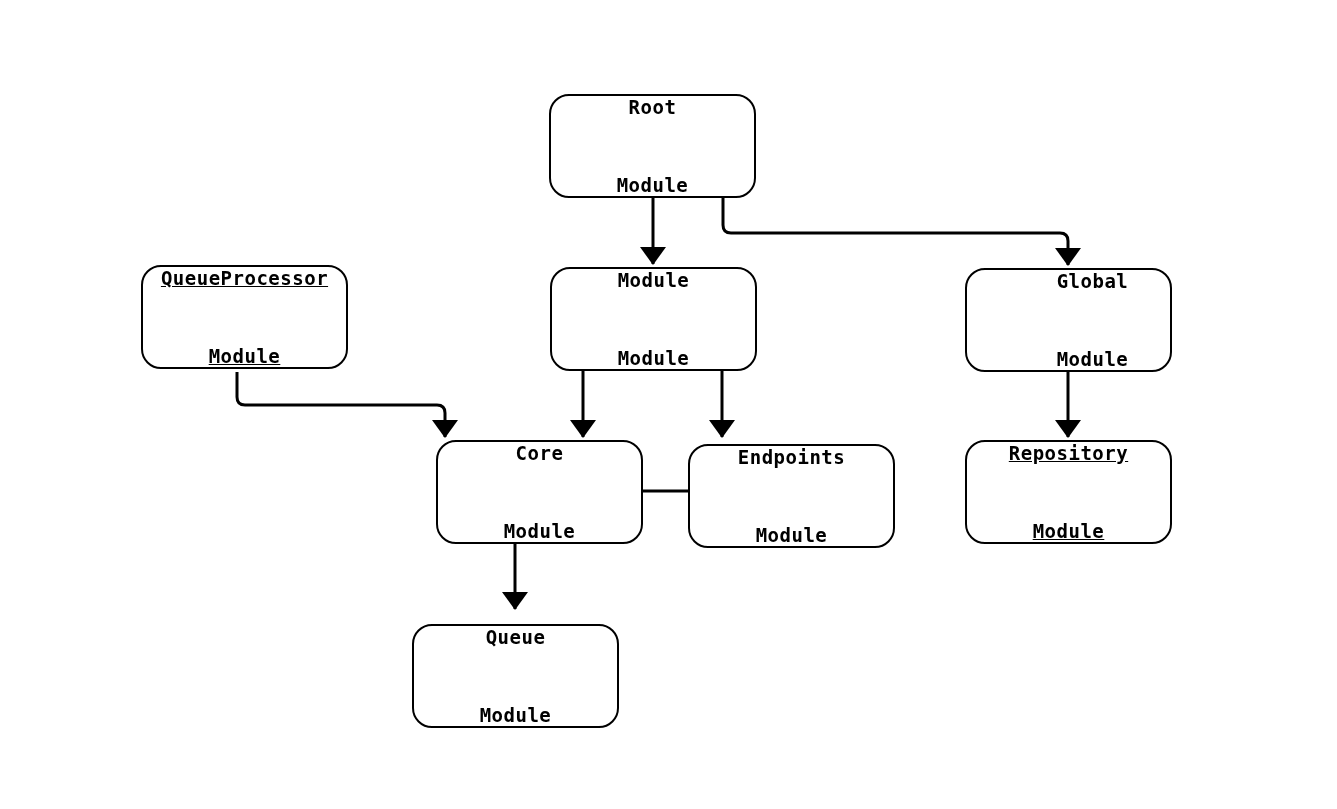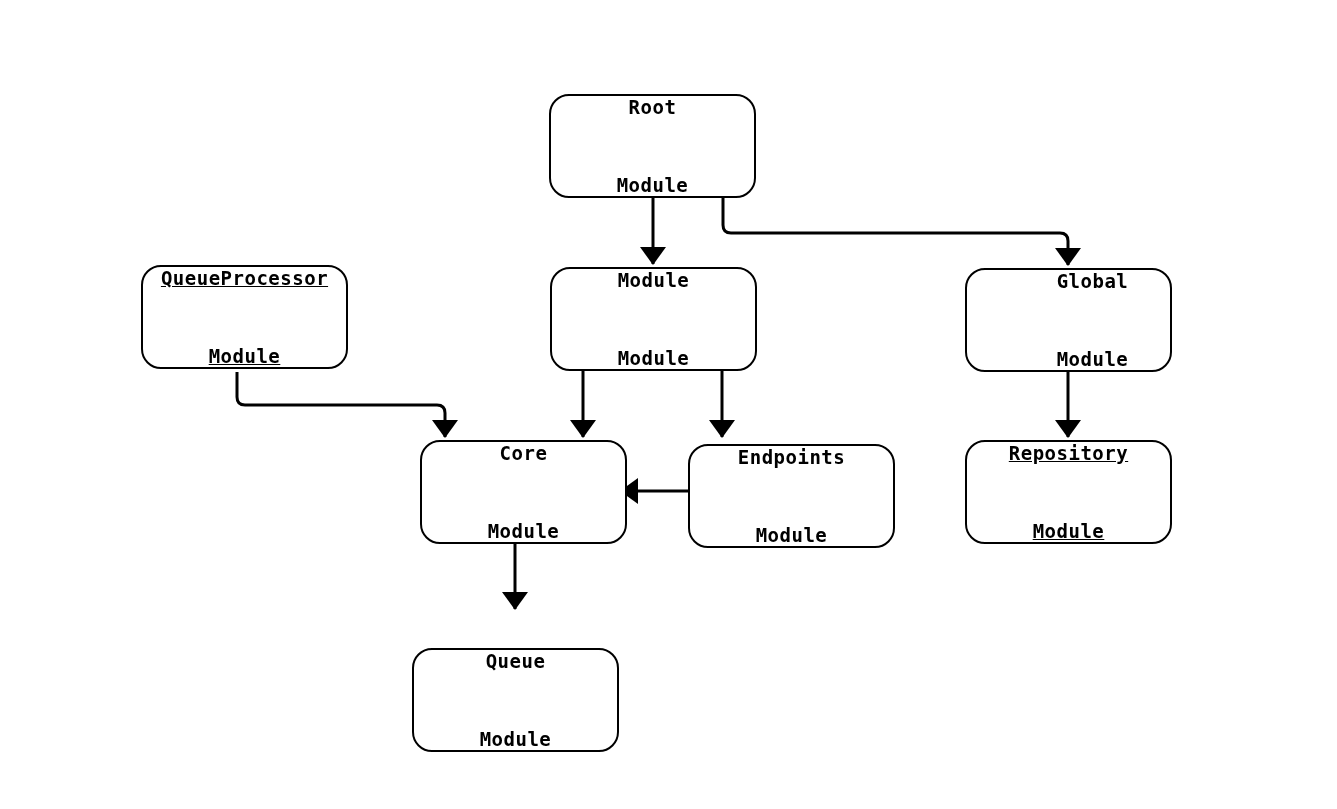--- a/index.html
+++ b/index.html
@@ -65,33 +65,33 @@
   <div class="node" style="left:550px;top:267px;">
     <span>Module</span>
     <span>Module</span>
   </div>
 
   <div class="node" style="left:965px;top:268px;padding-left:48px;">
     <span>Global</span>
     <span>Module</span>
   </div>
 
-  <div class="node" style="left:420px;top:440px;">
+  <div class="node" style="left:436px;top:440px;">
     <span>Core</span>
     <span>Module</span>
   </div>
 
   <div class="node" style="left:688px;top:444px;">
     <span>Endpoints</span>
     <span>Module</span>
   </div>
 
   <div class="node" style="left:965px;top:440px;text-decoration:underline;">
     <span>Repository</span>
     <span>Module</span>
   </div>
 
-  <div class="node" style="left:412px;top:648px;gap:44px;">
+  <div class="node" style="left:412px;top:624px;gap:44px;">
     <span>Queue</span>
     <span>Module</span>
   </div>
 
 </div>
 
 </body></html>

